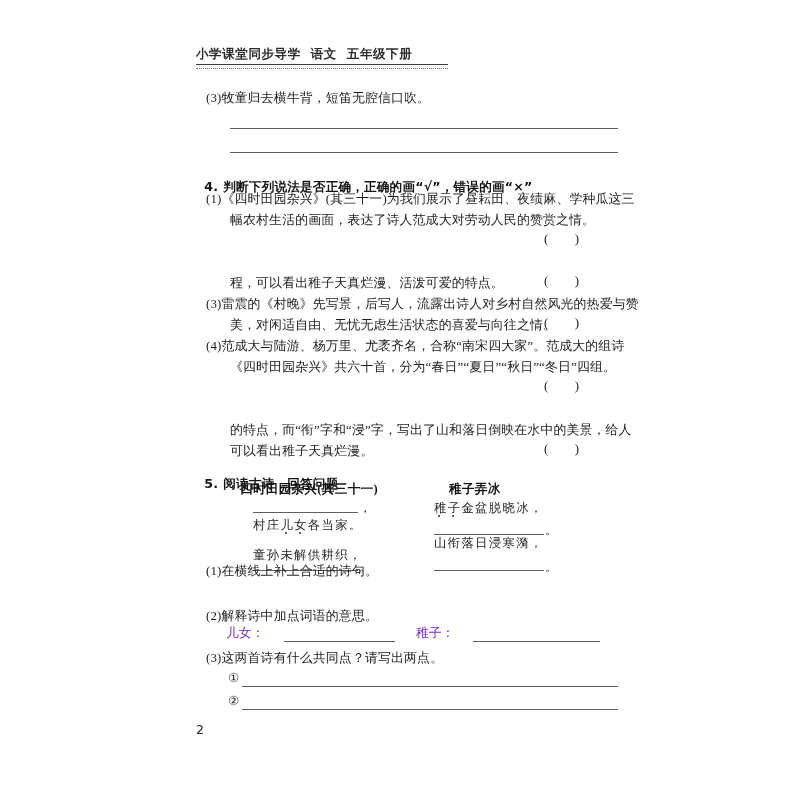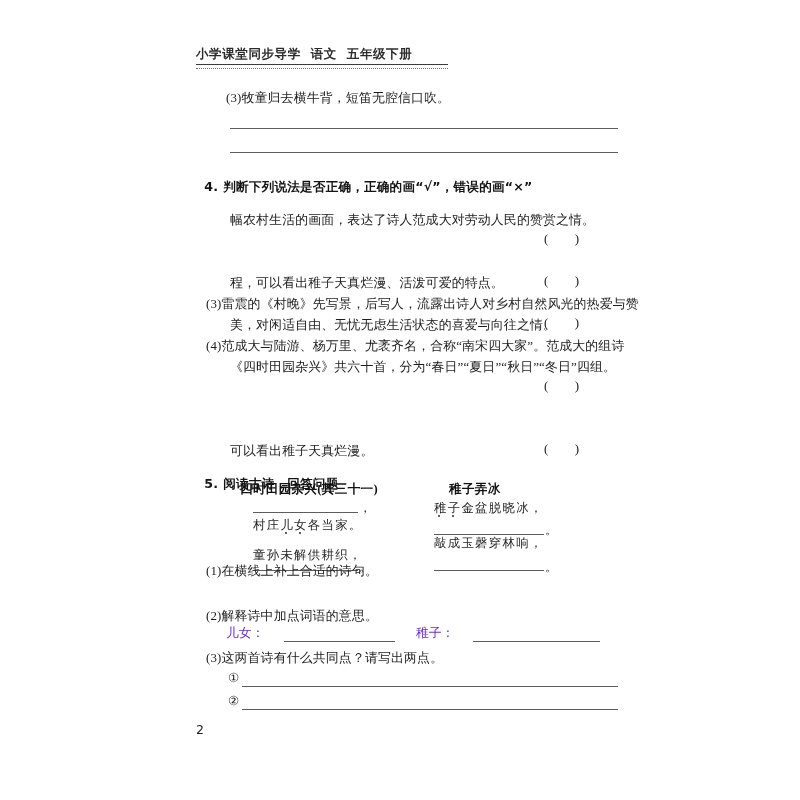--- a/index.html
+++ b/index.html
@@ -153,43 +153,45 @@
 <body>
 
 <div class="page">
 
   <div class="header">
     <span class="header-text">小学课堂同步导学  语文  五年级下册</span>
     <div class="header-rule-solid"></div>
     <div class="header-rule-dotted"></div>
   </div>
 
-  <div class="blk body-line" style="left:206px; top:88px;margin-left:20px;">(3)牧童归去横牛背，短笛无腔信口吹。</div>
+  <div class="blk body-line" style="left:206px; top:88px;">(3)牧童归去横牛背，短笛无腔信口吹。</div>
 
   <div class="rule" style="left:230px; top:128px; width:388px;"></div>
   <div class="rule" style="left:230px; top:152px; width:388px;"></div>
 
   <div class="blk q-num" style="left:186px; top:164px;">
     <span>4.</span><span style="display:inline-block;width:5px;"></span><span>判断下列说法是否正确，正确的画“√”，错误的画“×”</span>
   </div>
 
+  <div class="blk body-line" style="left:206px; top:189px;">(1)《四时田园杂兴》(其三十一)为我们展示了昼耘田、夜绩麻、学种瓜这三</div>
   <div class="blk body-line" style="left:230px; top:210px;">幅农村生活的画面，表达了诗人范成大对劳动人民的赞赏之情。</div>
   <div class="paren" style="left:544px; top:231px;">(      )</div>
 
   <div class="blk body-line" style="left:230px; top:273px;">程，可以看出稚子天真烂漫、活泼可爱的特点。</div>
   <div class="paren" style="left:544px; top:273px;">(      )</div>
 
   <div class="blk body-line" style="left:206px; top:294px;">(3)雷震的《村晚》先写景，后写人，流露出诗人对乡村自然风光的热爱与赞</div>
   <div class="blk body-line" style="left:230px; top:315px;">美，对闲适自由、无忧无虑生活状态的喜爱与向往之情。</div>
   <div class="paren" style="left:544px; top:315px;">(      )</div>
 
   <div class="blk body-line" style="left:206px; top:336px;">(4)范成大与陆游、杨万里、尤袤齐名，合称“南宋四大家”。范成大的组诗</div>
   <div class="blk body-line" style="left:230px; top:357px;">《四时田园杂兴》共六十首，分为“春日”“夏日”“秋日”“冬日”四组。</div>
   <div class="paren" style="left:544px; top:378px;">(      )</div>
 
+  <div class="blk body-line" style="left:230px; top:420px;">的特点，而“衔”字和“浸”字，写出了山和落日倒映在水中的美景，给人</div>
   <div class="blk body-line" style="left:230px; top:441px;">可以看出稚子天真烂漫。</div>
   <div class="paren" style="left:544px; top:441px;">(      )</div>
 
   <div class="blk q-num" style="left:186px; top:461px;">
     <span>5.</span><span style="display:inline-block;width:5px;"></span><span>阅读古诗，回答问题</span>
   </div>
 
   <div class="poem-title" style="left:240px; top:481px;font-family:Liberation Serif, serif;">四时田园杂兴(其三十一)</div>
   <div class="poem-title" style="left:449px; top:481px;">稚子弄冰</div>
 
@@ -205,21 +207,21 @@
   <div class="poem-blank-rule" style="left:253px; top:570px; width:105px;"></div>
   <div class="poem-punct" style="left:359px; top:559px;">。</div>
 
   <div class="poem-line" style="left:434px; top:500px;">稚子金盆脱晓冰，</div>
   <div class="emph-dot" style="left:438px; top:515px;"></div>
   <div class="emph-dot" style="left:452px; top:515px;"></div>
 
   <div class="poem-blank-rule" style="left:434px; top:534px; width:110px;"></div>
   <div class="poem-punct" style="left:545px; top:522px;">。</div>
 
-  <div class="poem-line" style="left:434px; top:535px;">敲成玉磬穿林响，</div>
+  <div class="poem-line" style="left:434px; top:535px;">山衔落日浸寒漪，</div>
 
   <div class="poem-blank-rule" style="left:434px; top:570px; width:110px;"></div>
   <div class="poem-punct" style="left:545px; top:559px;">。</div>
 
   <div class="blk body-line" style="left:206px; top:561px;">(1)在横线上补上合适的诗句。</div>
   <div class="blk body-line" style="left:206px; top:606px;">(2)解释诗中加点词语的意思。</div>
 
   <div class="inline-label" style="left:226px; top:625px;">儿女：</div>
   <div class="rule" style="left:284px; top:641px; width:111px;"></div>
 

